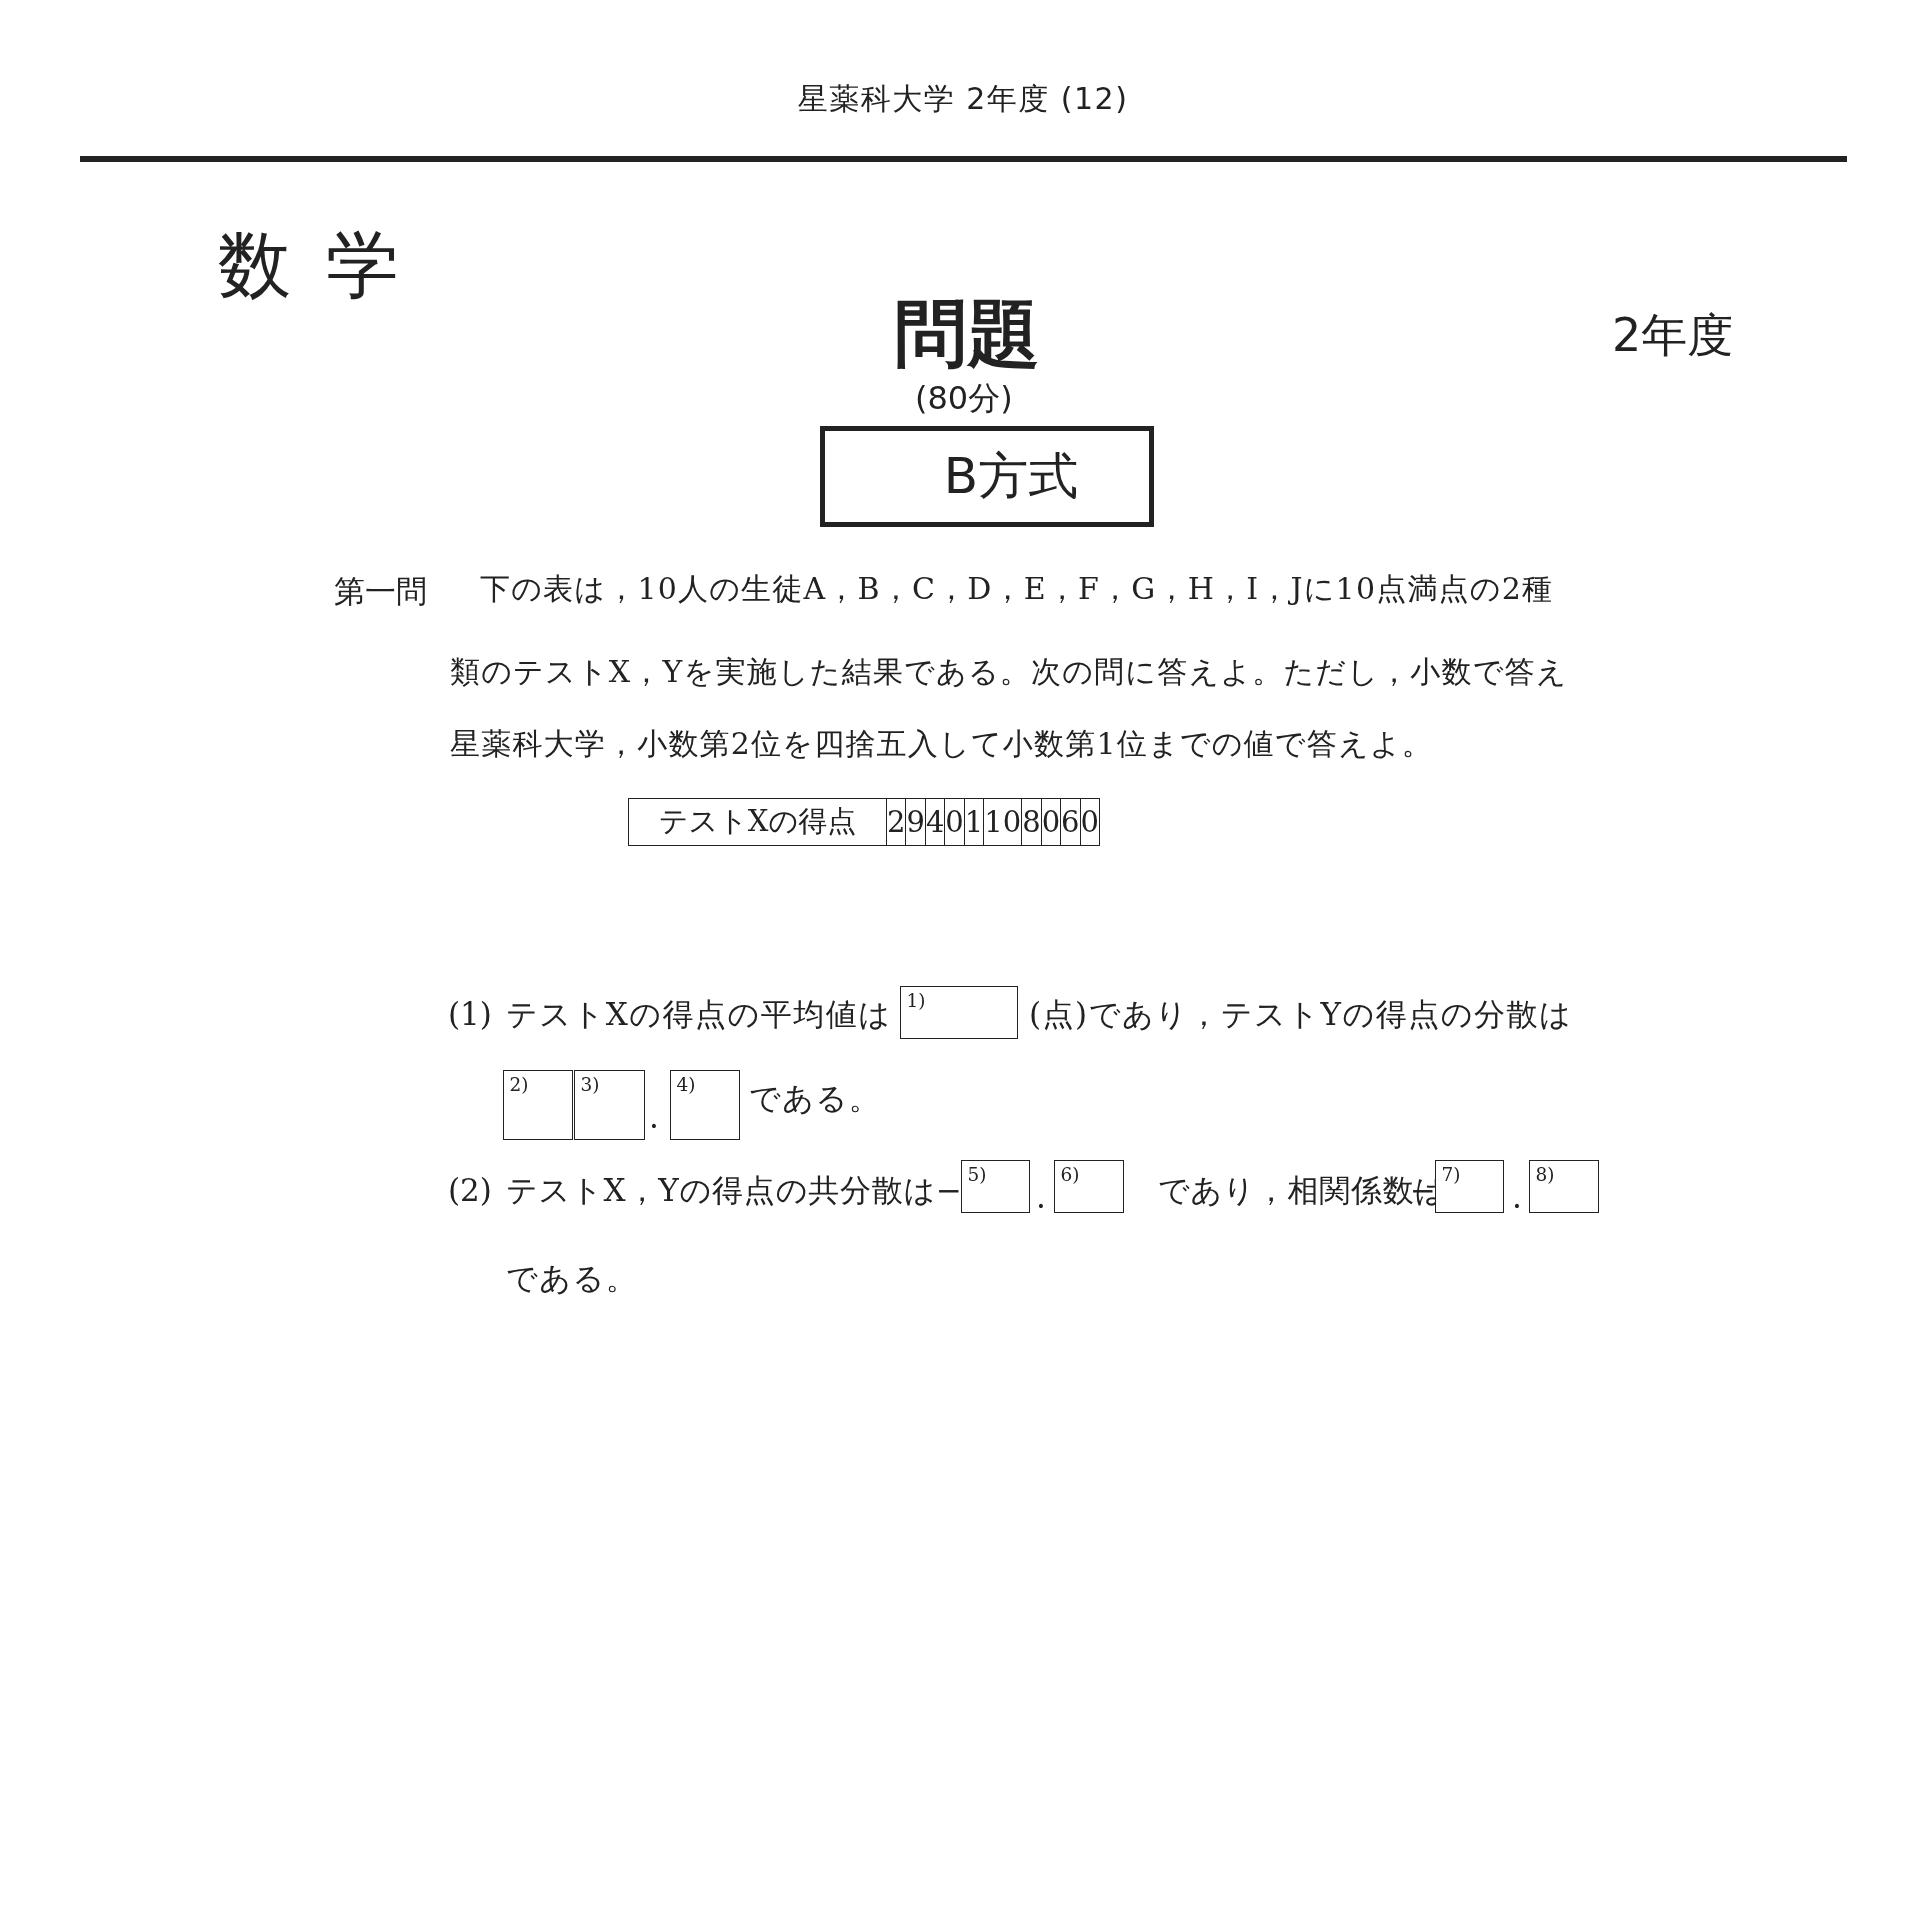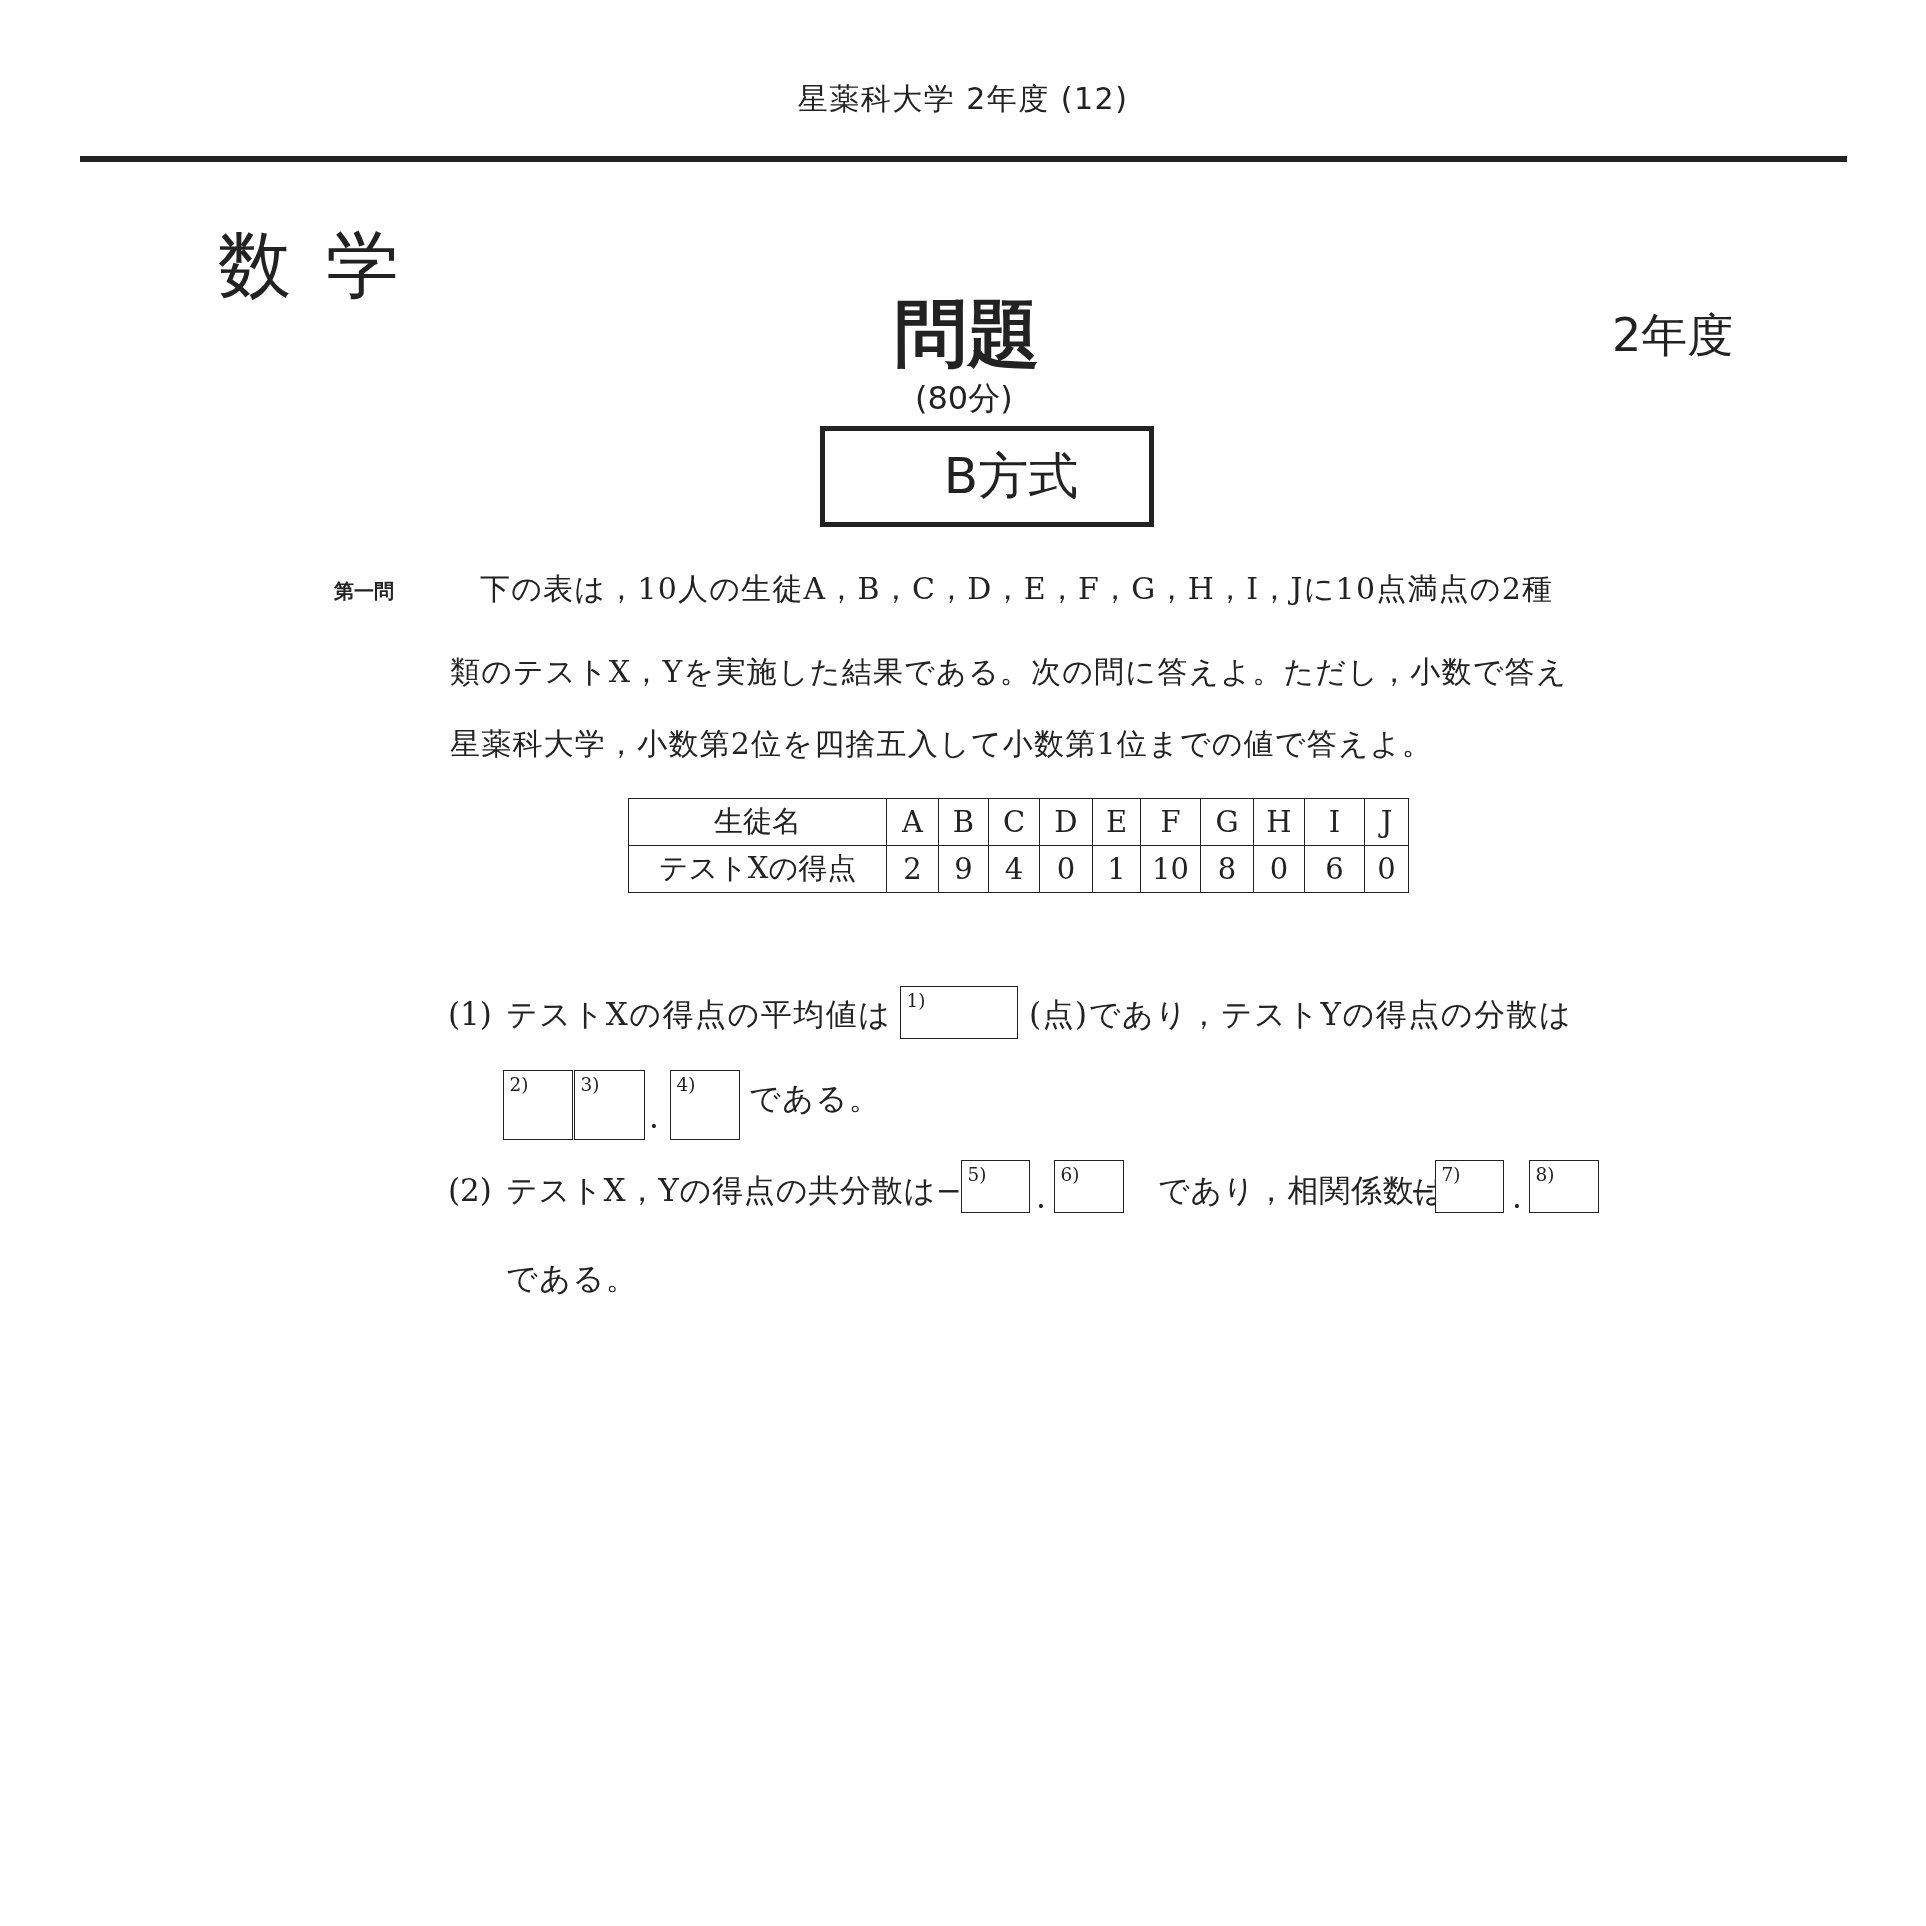--- a/index.html
+++ b/index.html
@@ -13,21 +13,21 @@
   #header-rule { left: 80px; top: 156px; width: 1767px; height: 5.8px; background: #222; }
 
   #subject-title { left: 218px; top: 222px; font-size: 73px; line-height: 85px; letter-spacing: 35px; }
   #mondai-title { left: 894px; top: 291px; font-size: 73px; line-height: 85px; font-weight: bold; }
   #year-label { left: 1612px; top: 308px; font-size: 46px; line-height: 54px; }
   #duration-label { left: 915px; top: 379px; font-size: 32px; line-height: 39px; }
   #method-box { left: 820px; top: 426px; width: 276px; height: 91px; border: 5.4px solid #222;
                 display: flex; align-items: center; justify-content: center; font-size: 50px; padding-left: 48px; }
 
   .body-line { font-size: 30px; line-height: 39px; letter-spacing: 1.2px; }
-  #q1-heading { left: 334px; top: 572px; font-size: 20px; line-height: 39px; font-weight: bold; }
+  #q1-heading { left: 334px; top: 572px; font-size: 31px; line-height: 39px; font-weight: normal; }
   #q1-line1 { left: 480px; top: 569px; }
   #q1-line2 { left: 450px; top: 652px; }
   #q1-line3 { left: 450px; top: 724px; }
 
   #score-table { position: absolute; left: 628px; top: 798px; border-collapse: collapse;
                  font-size: 29px; }
   #score-table td { border: 1.5px solid #222; text-align: center; height: 46px; padding: 0; }
   #score-table td.label-cell { width: 257px; }
 
   .sub-label { font-size: 31px; line-height: 39px; }
@@ -50,33 +50,20 @@
   <span>B方式</span>
 </div>
 
 <div id="q1-heading" class="abs sans">第一問</div>
 <div id="q1-line1" class="abs body-line">下の表は，10人の生徒A，B，C，D，E，F，G，H，I，Jに10点満点の2種</div>
 <div id="q1-line2" class="abs body-line">類のテストX，Yを実施した結果である。次の問に答えよ。ただし，小数で答え</div>
 <div id="q1-line3" class="abs body-line">星薬科大学，小数第2位を四捨五入して小数第1位までの値で答えよ。</div>
 
 <table id="score-table">
   <tbody>
-      <tr>
-    <td class="label-cell">生徒名</td>
-    <td style="width:51px">A</td>
-    <td style="width:49px">B</td>
-    <td style="width:50px">C</td>
-    <td style="width:52px">D</td>
-    <td style="width:47px">E</td>
-    <td style="width:59px">F</td>
-    <td style="width:52px">G</td>
-    <td style="width:50px">H</td>
-    <td style="width:59px">I</td>
-    <td style="width:43px">J</td>
-  </tr>
   <tr>
     <td class="label-cell">テストXの得点</td>
     <td>2</td>
     <td>9</td>
     <td>4</td>
     <td>0</td>
     <td>1</td>
     <td>10</td>
     <td>8</td>
     <td>0</td>

